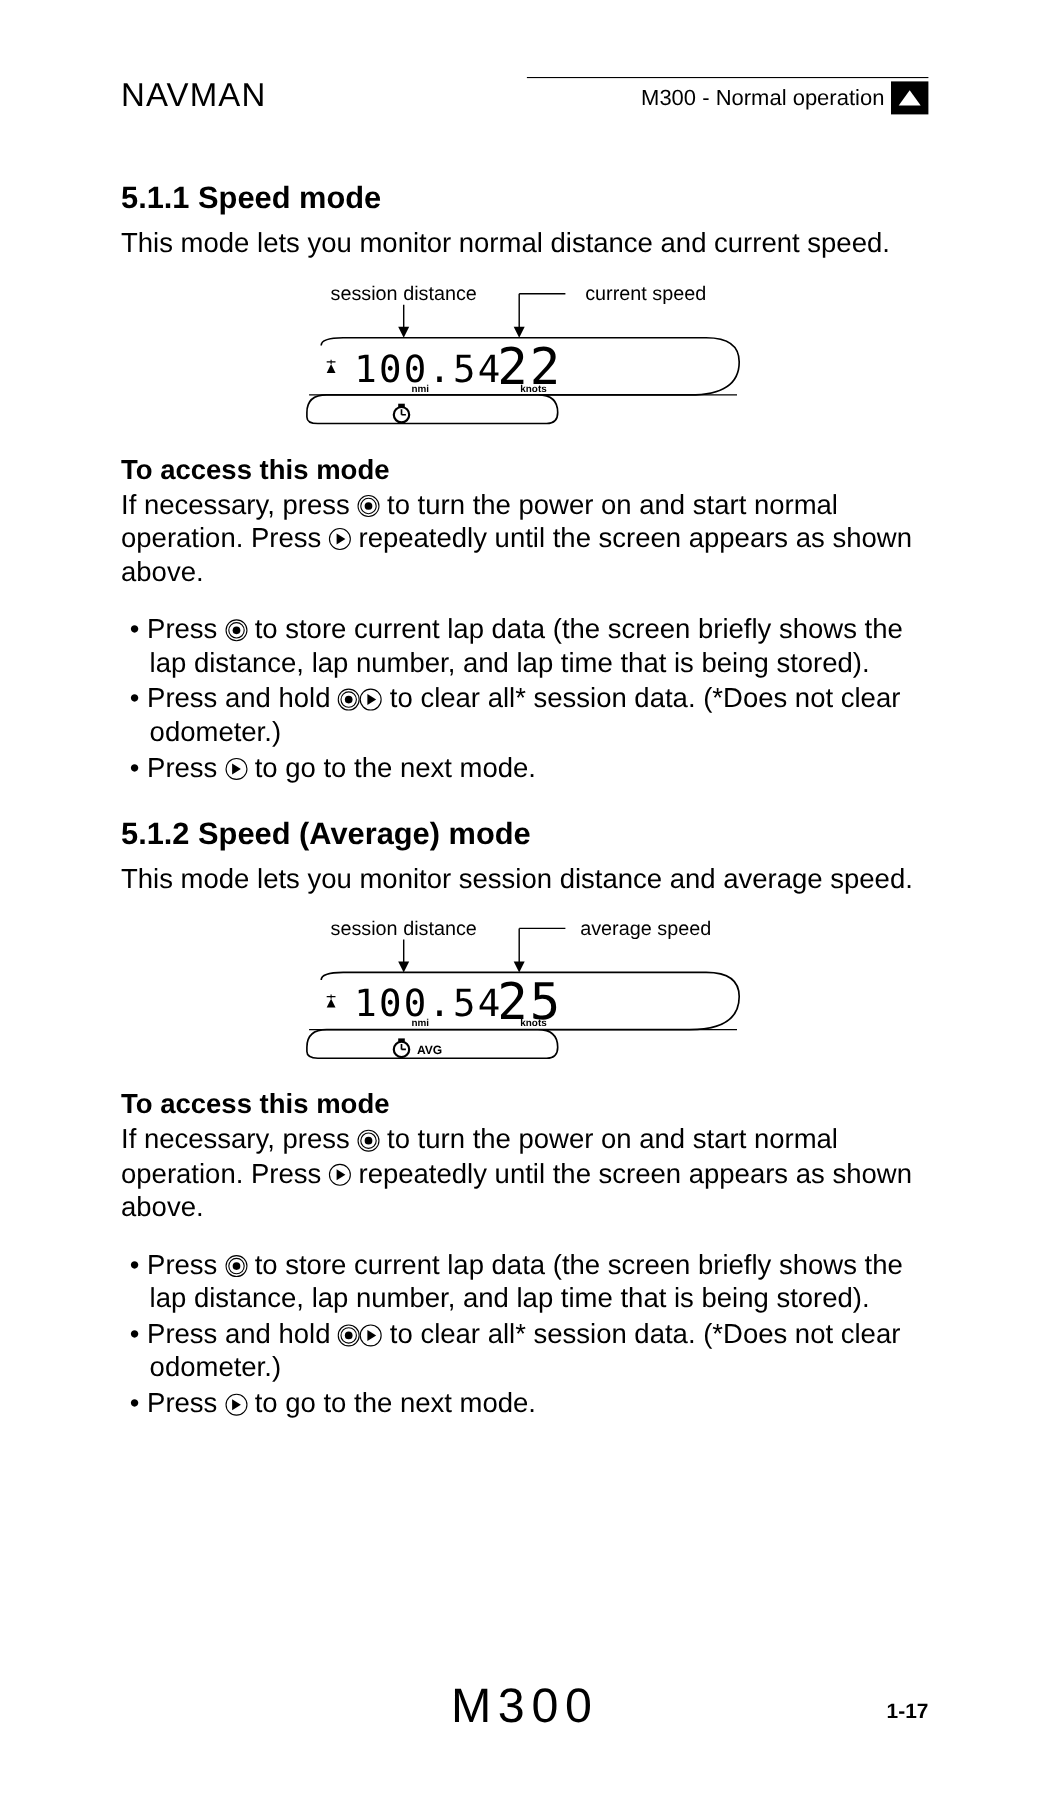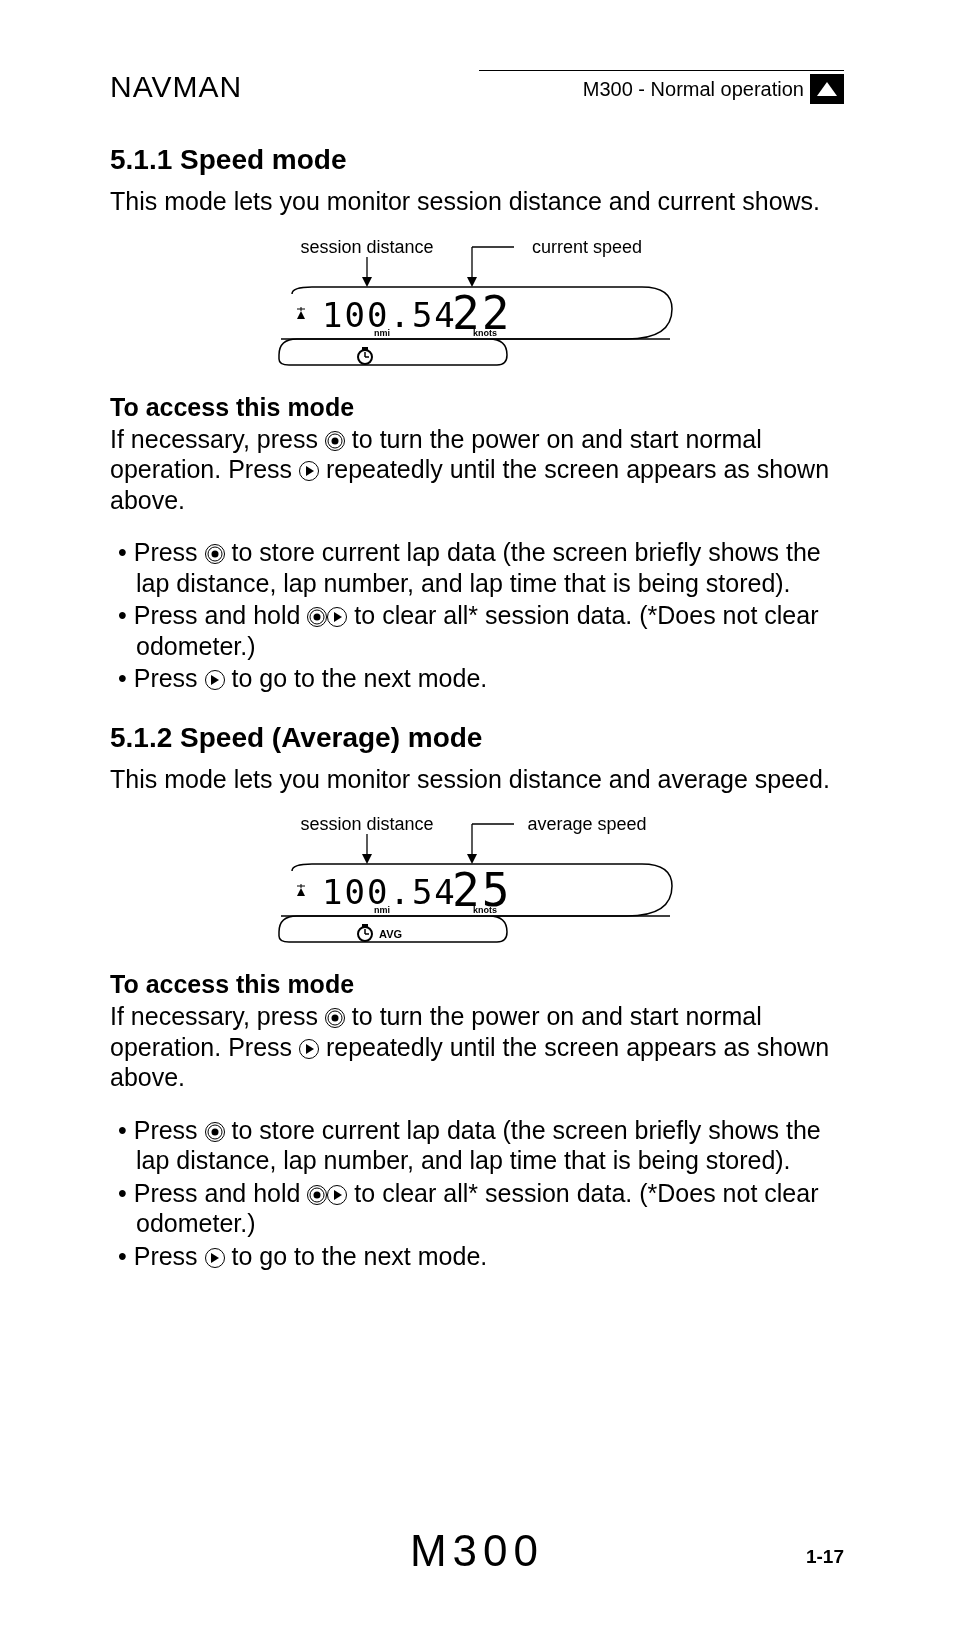--- a/index.html
+++ b/index.html
@@ -9,21 +9,21 @@
     color: #000;
     width: 954px;
     height: 1636px;
     position: relative;
     padding: 70px 110px 60px 110px;
   }
   .header-row {
     display: flex;
     justify-content: space-between;
     align-items: flex-end;
-    margin-bottom: 40px;
+    margin-bottom: 60px;
   }
   .brand {
     font-size: 30px;
     letter-spacing: 1px;
     font-weight: 400;
   }
   .header-line {
     border-top: 1.5px solid #000;
     width: 365px;
     height: 0;
@@ -168,21 +168,21 @@
       <span>M300 - Normal operation</span>
       <span class="icon-box">
           <span class="tri"></span>
         </span>
     </div>
   </div>
 </div>
 
 <div class="section-block">
   <h2 class="section-heading">5.1.1 Speed mode</h2>
-  <p class="body">This mode lets you monitor session distance and current shows.</p>
+  <p class="body">This mode lets you monitor normal distance and current speed.</p>
 
   <div class="diagram-wrap">
     <svg class="device-svg" viewBox="0 0 420 130">
 
       <text x="100" y="14" font-size="18" text-anchor="middle">session distance</text>
       <text x="320" y="14" font-size="18" text-anchor="middle">current speed</text>
 
       <line x1="100" y1="18" x2="100" y2="42" stroke="#000" stroke-width="1.3"></line>
       <polygon points="100,48 95,38 105,38" fill="#000"></polygon>
       <line x1="247" y1="8" x2="205" y2="8" stroke="#000" stroke-width="1.3"></line>

